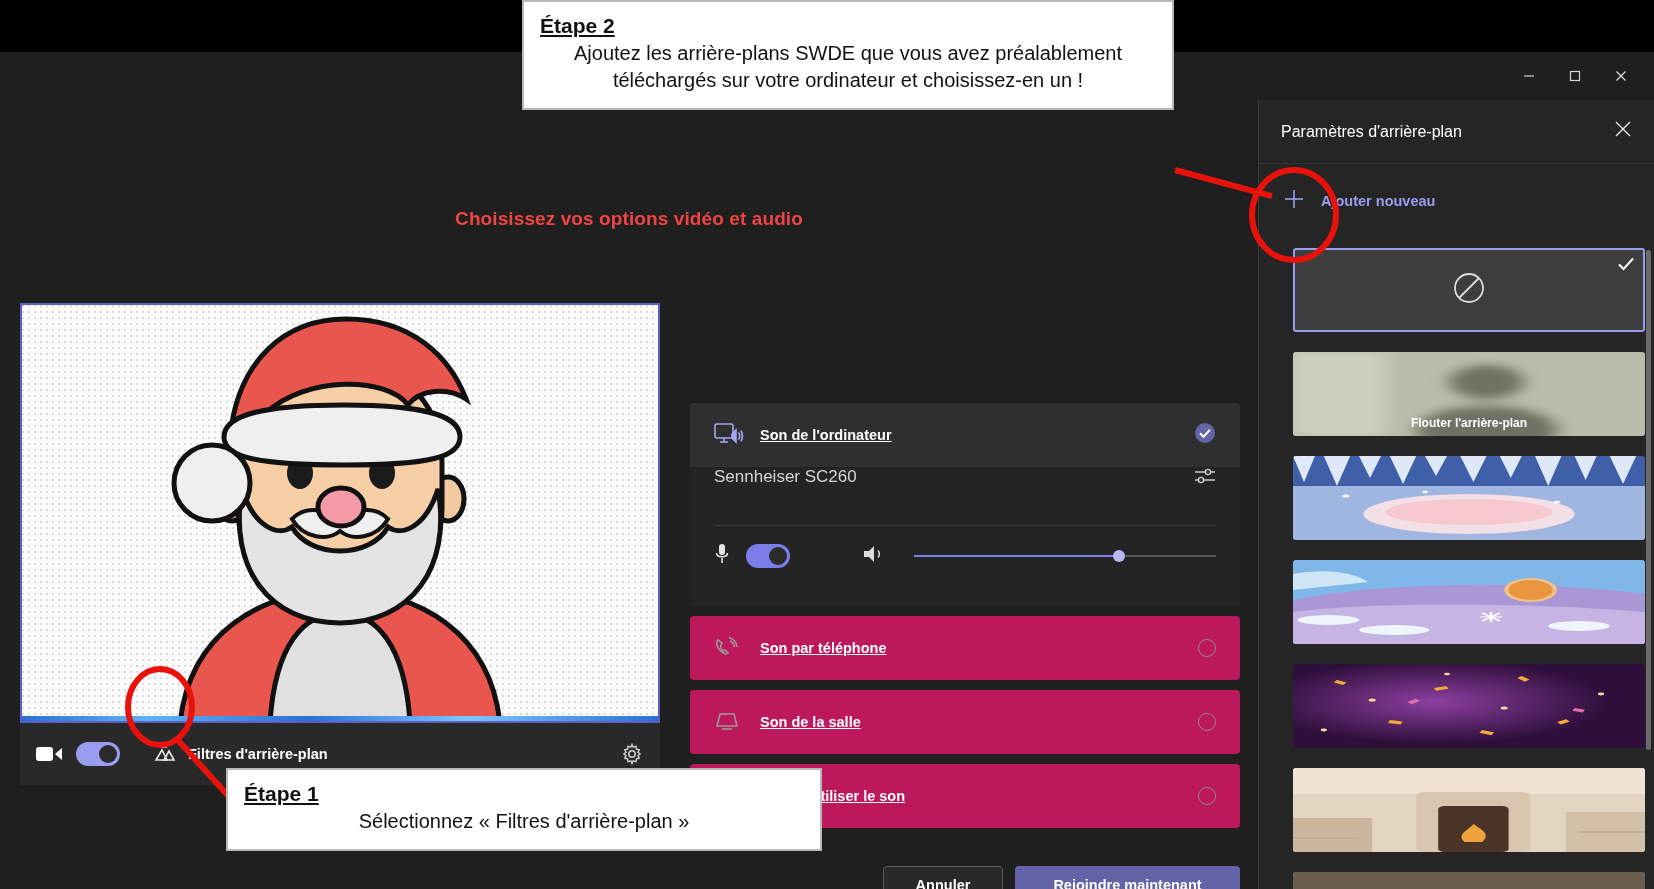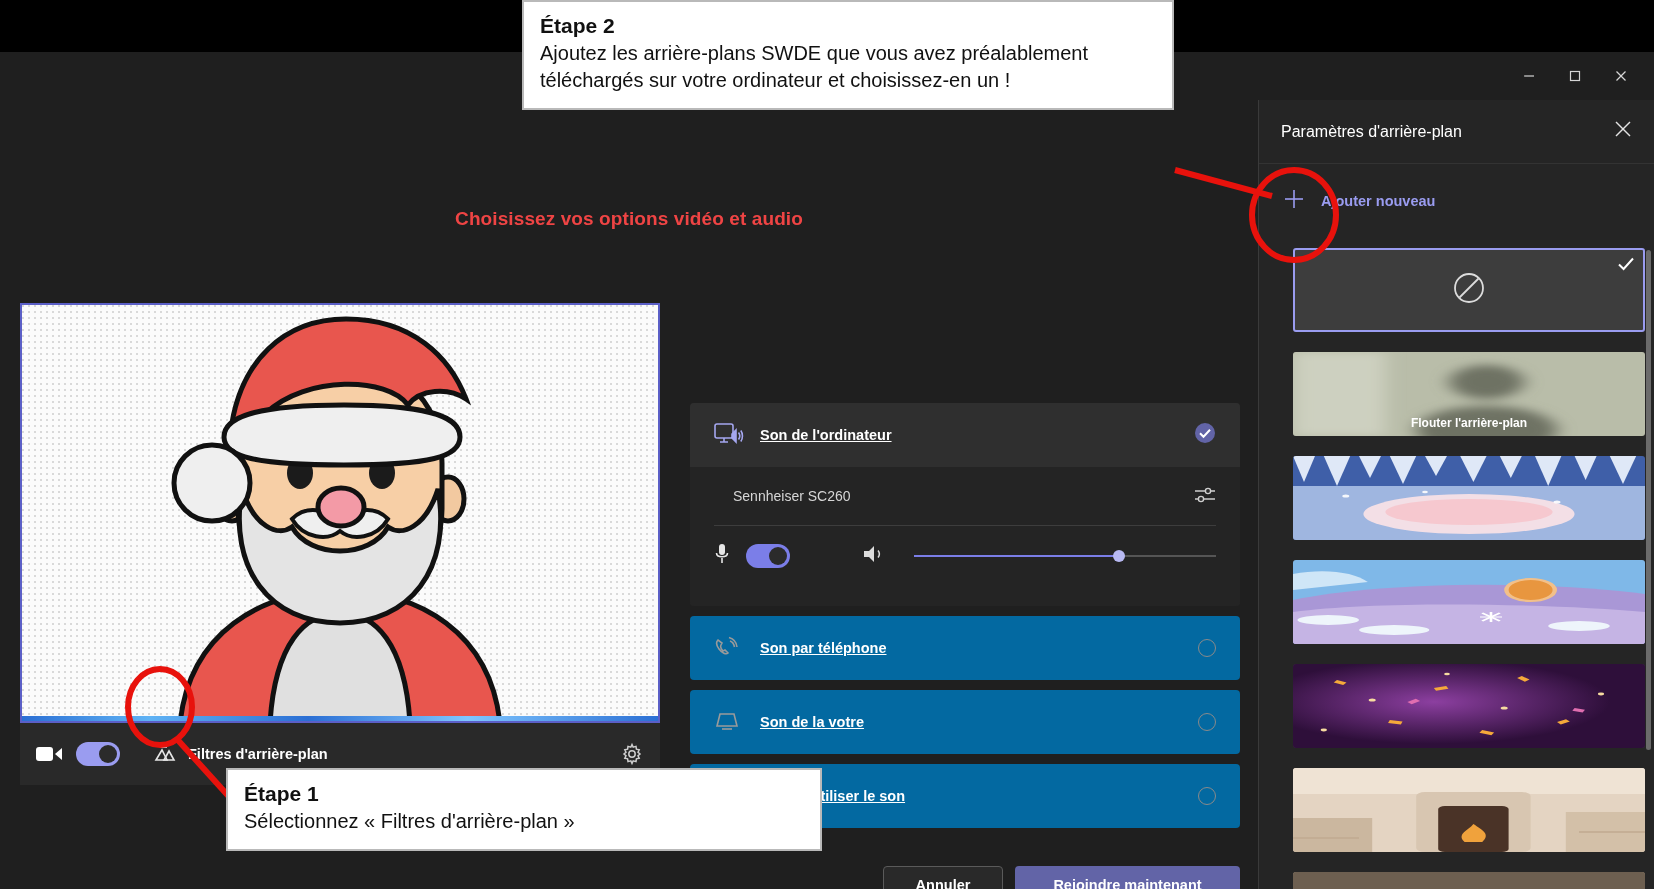--- a/index.html
+++ b/index.html
@@ -72,34 +72,34 @@
   }
   .bgf-btn { display: flex; align-items: center; margin-left: 34px; gap: 12px; }
   .bgf-label { color: #ffffff; font-size: 14.5px; font-weight: bold; }
   .gear-btn { margin-left: auto; display: flex; align-items: center; }
 
   
   .audio-col { position: absolute; left: 690px; top: 303px; width: 550px; }
   .audio-card { background: #292929; border-radius: 4px; overflow: hidden; }
   .audio-row {
     height: 64px; display: flex; align-items: center; padding: 0 24px;
-    background: #0369a1;
+    background: #be185d;
   }
   .audio-row.head { background: #2f2f2f; }
   .audio-icon { width: 36px; display: flex; align-items: center; }
   .audio-label { color: #fff; font-size: 14.5px; font-weight: bold; margin-left: 10px; text-decoration: underline; }
   .check-mark { margin-left: auto; }
   .radio-dot {
     margin-left: auto; width: 18px; height: 18px; border-radius: 50%;
     border: 1.5px solid #8a8a8a;
   }
   .device-sec { background: #242424; padding: 0 24px 20px; }
   .device-name {
-    color: #d6d6d6; font-size: 14px; height: 58px;
-    display: flex; align-items: center; margin-left: 19px;
+    color: #d6d6d6; font-size: 17px; height: 58px;
+    display: flex; align-items: flex-start;
   }
   .device-name .eq { margin-left: auto; }
   .divider { height: 1px; background: #3d3d3d; }
   .mic-row { display: flex; align-items: center; height: 60px; gap: 12px; }
   .mic-toggle {
     width: 44px; height: 24px; border-radius: 12px; background: #7b7ee8;
     position: relative; margin-left: 4px;
   }
   .mic-toggle .knob {
     position: absolute; right: 3px; top: 3px; width: 18px; height: 18px;
@@ -168,22 +168,22 @@
   .scrollbar {
     position: absolute; right: 3px; top: 150px; width: 5px; height: 500px;
     background: #6b6b6b; border-radius: 3px;
   }
 
   
   .callout {
     position: absolute; background: #ffffff; border: 2px solid #b9b9b9;
     padding: 10px 16px 14px 16px; z-index: 40;
   }
-  .co-title { font-size: 21px; font-weight: bold; color: #111; line-height: 1.35; }
-  .co-text { font-size: 20px; color: #111; line-height: 1.33; }
+  .co-title { font-size: 21px; font-weight: bold; color: #111; line-height: 1.35; text-decoration: underline; }
+  .co-text { font-size: 20px; color: #111; line-height: 1.33; text-align: center; }
   #callout2 { left: 522px; top: 0px; width: 652px; }
   #callout1 { left: 226px; top: 768px; width: 596px; }
 
   svg.overlay { position: absolute; left: 0; top: 0; width: 1654px; height: 889px;
     pointer-events: none; z-index: 30; }
 </style>
 </head>
 <body>
 
 <div id="root">
@@ -348,21 +348,21 @@
         </div>
 
         <div class="gap"></div>
         <div class="audio-row" style="border-radius:4px">
           <div class="audio-icon">
             <svg width="28" height="22" viewBox="0 0 28 22" fill="none" stroke="#9a9a9a" stroke-width="1.6">
               <path d="M6 3 L20 3 L23 15 L3 15 Z" rx="2"></path>
               <line x1="8" y1="18" x2="18" y2="18"></line>
             </svg>
           </div>
-          <div class="audio-label">Son de la votre</div>
+          <div class="audio-label">Son de la salle</div>
           <div class="radio-dot"></div>
         </div>
 
         <div class="gap"></div>
         <div class="audio-row" style="border-radius:4px">
           <div class="audio-icon">
             <svg width="28" height="24" viewBox="0 0 28 24" fill="none" stroke="#8d8d8d" stroke-width="1.6">
               <rect x="2" y="3" width="18" height="13" rx="2"></rect>
               <line x1="7" y1="20" x2="15" y2="20"></line>
               <line x1="11" y1="16" x2="11" y2="20"></line>

